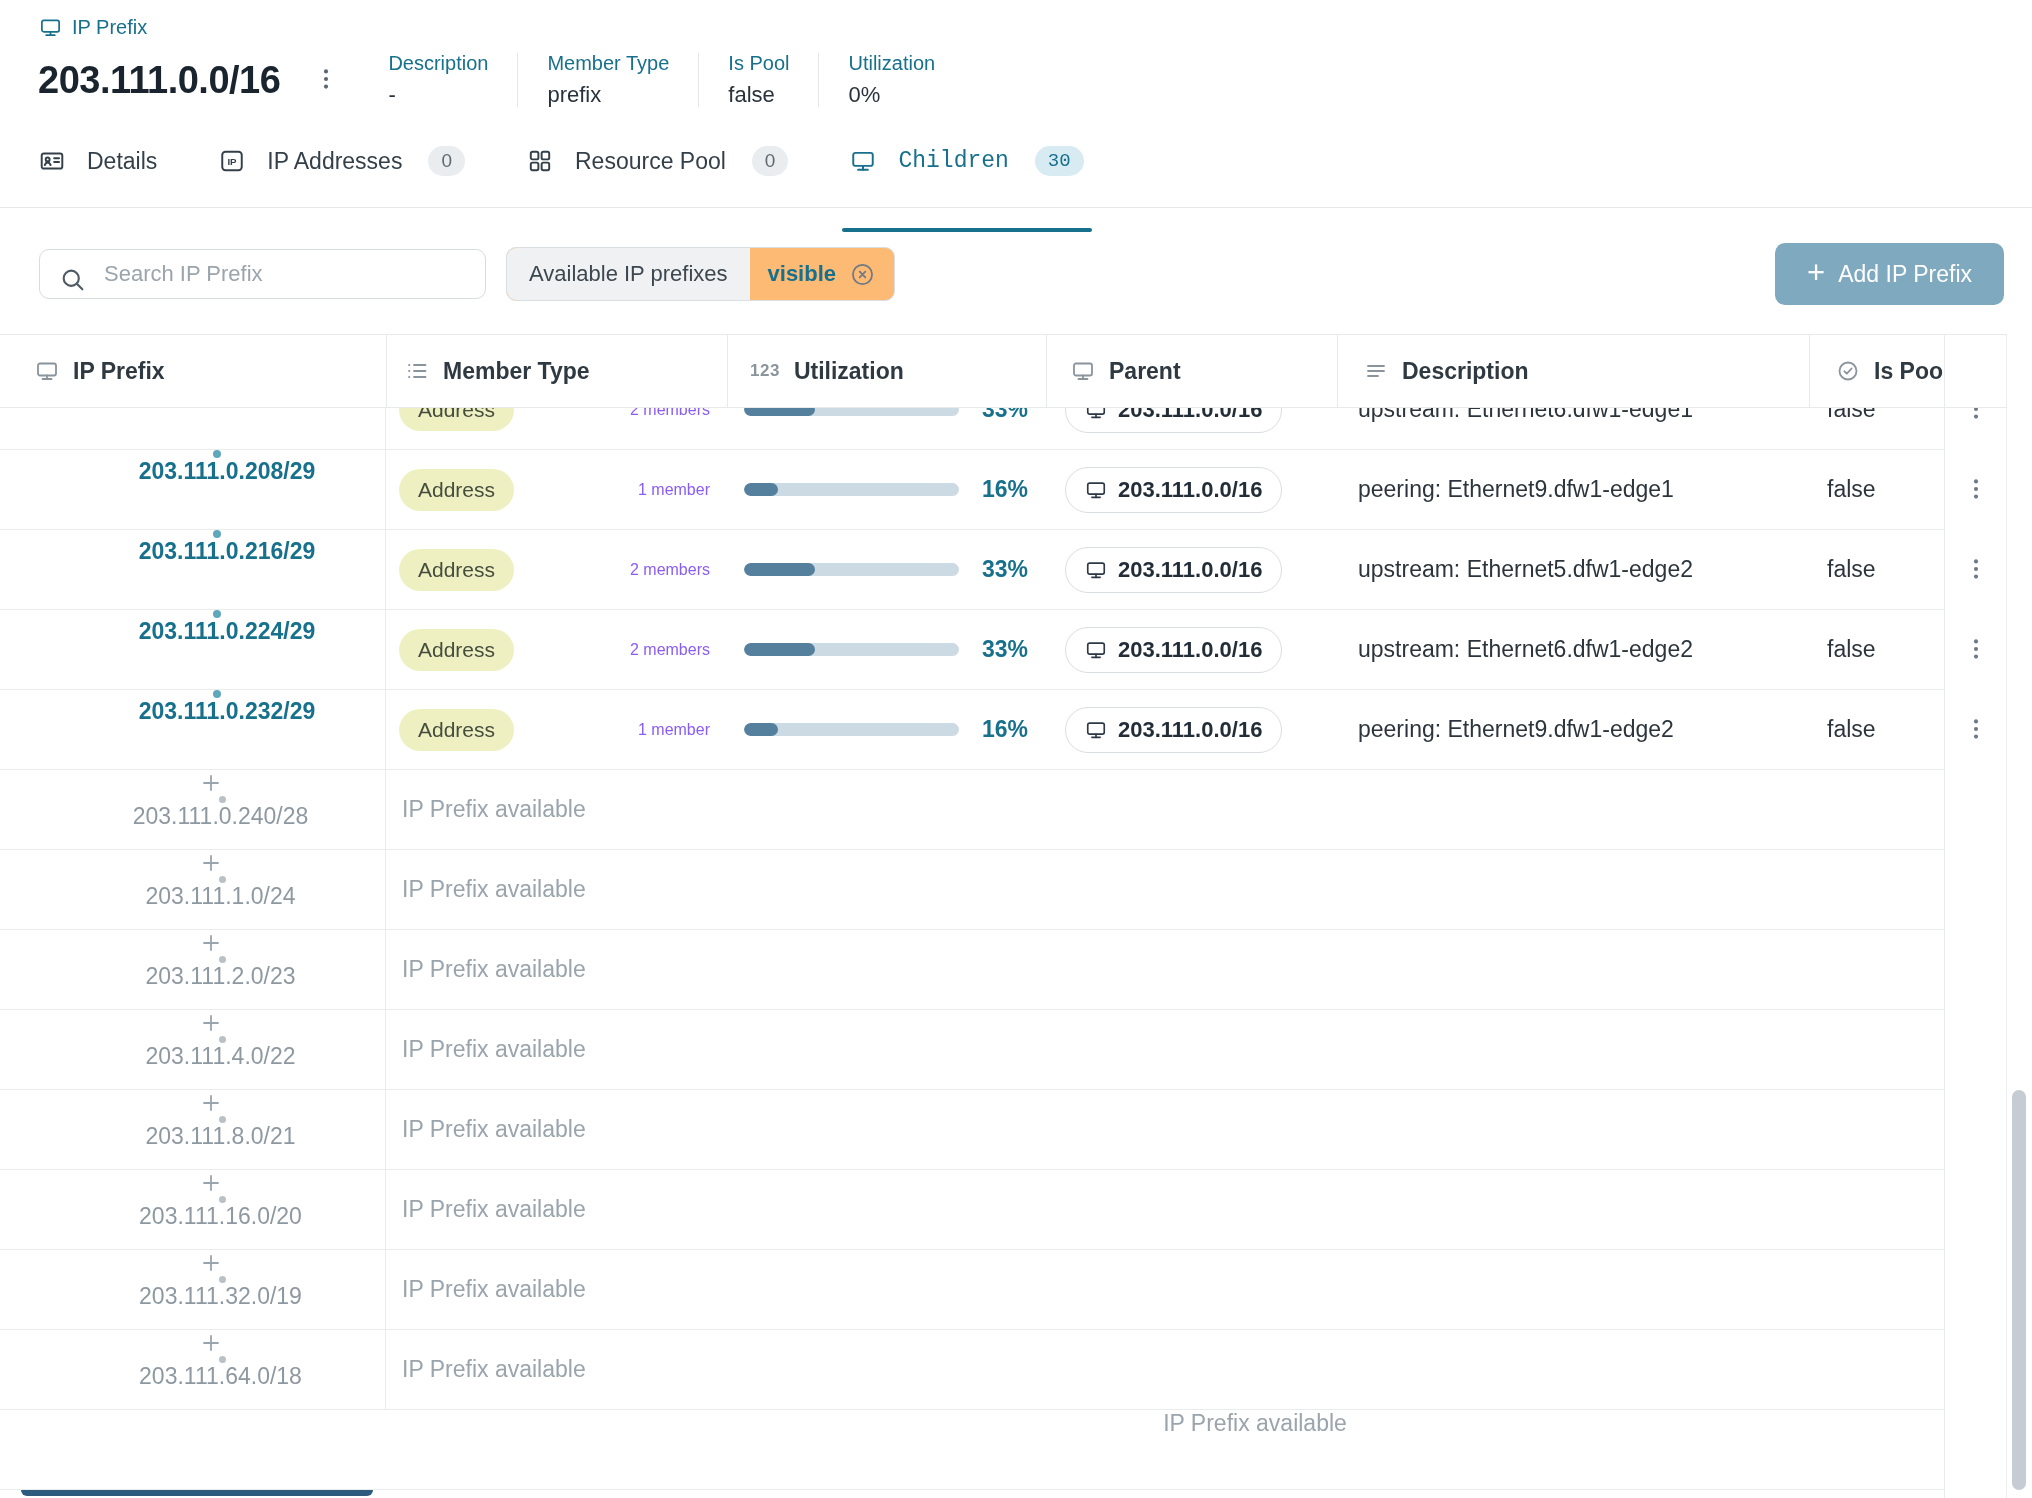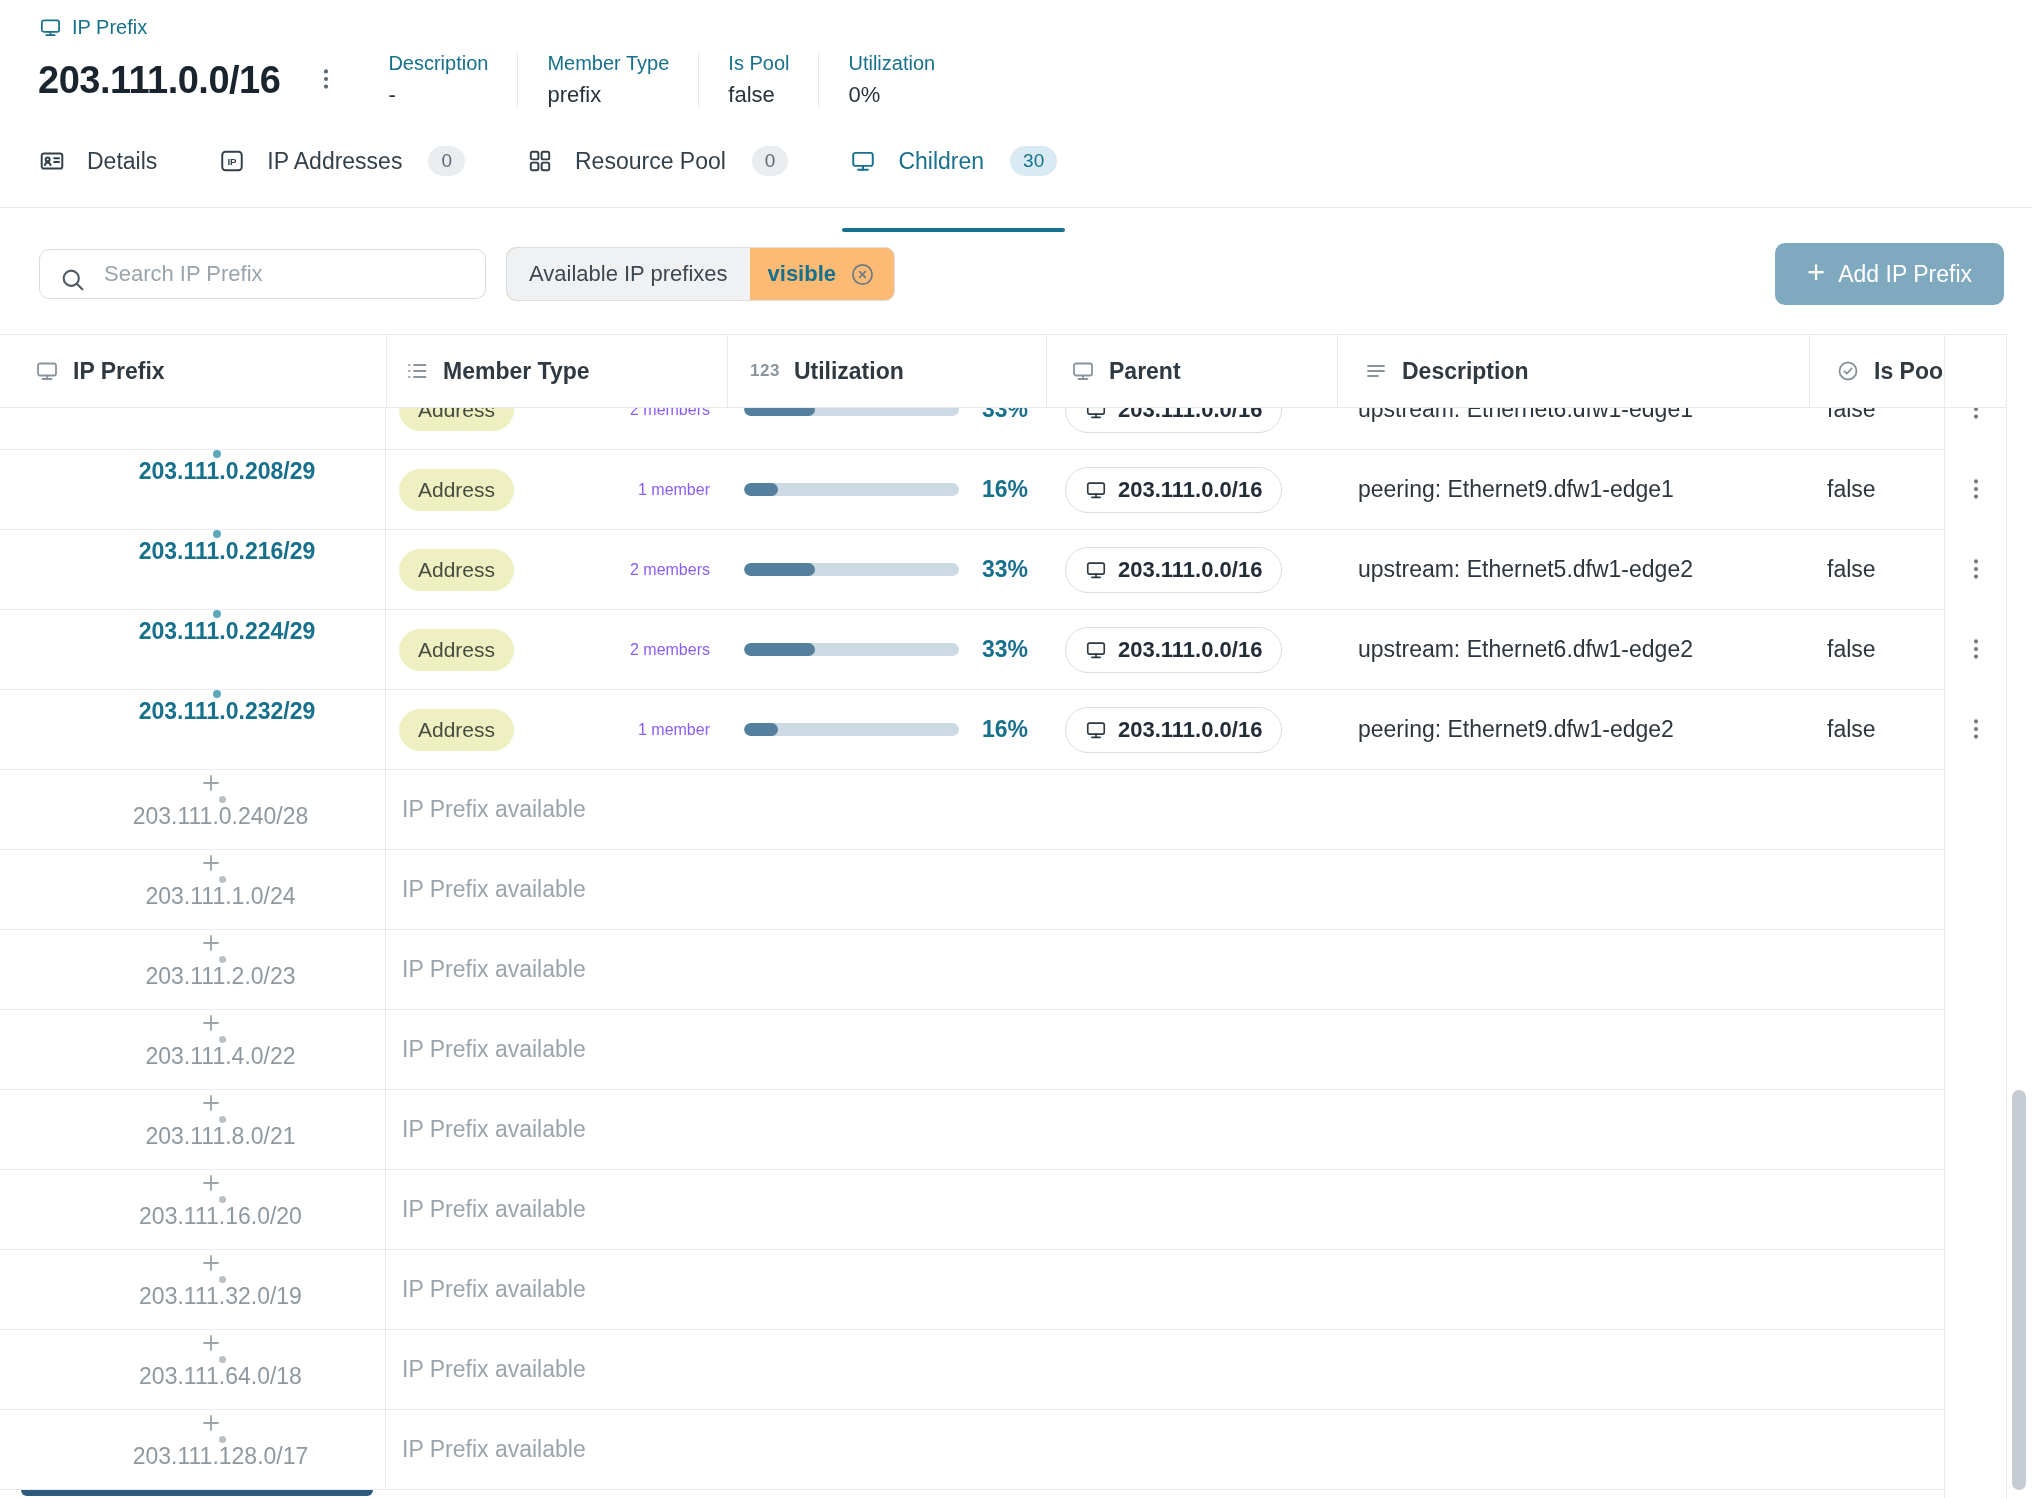--- a/index.html
+++ b/index.html
@@ -28,21 +28,21 @@
   .meta-sep{ width:1px; height:54px; background:#e4e8eb; margin:0 29px; }
 
   
   .tab-bar{ position:absolute; left:39px; top:142px; display:flex; gap:62px; height:66px; }
   .tabs-divider{ position:absolute; left:0; top:207px; width:2032px; height:1px; background:#e6e9ec; }
   .tab{ position:relative; display:flex; align-items:flex-start; gap:22px; color:#333f49; cursor:pointer; padding-top:6px; }
   .tab-icon{ width:26px; height:26px; color:#333f49; flex:none; }
   .tab-label{ font-size:23px; font-weight:500; }
   .tab-badge{ margin-left:4px; background:#e9edf0; color:#5f6a74; border-radius:999px;
               font-size:19px; font-weight:500; padding:4px 13px; position:relative; top:-2px; }
-  .tab.active, .tab.active .tab-icon{ color:var(--accent); }
+  .tab.active, .tab.active .tab-icon{ color:var(--accent);font-family:Liberation Mono, monospace; }
   .tab.active .tab-badge{ background:#d8ebf2; color:var(--accent); }
   .tab.active::after{ content:""; position:absolute; left:-8px; right:-8px; bottom:-24px; height:4px;
                       background:var(--accent); border-radius:3px; }
 
   
   .toolbar{ position:absolute; left:39px; top:243px; width:1965px; height:62px; display:flex; align-items:center; }
   .search-box{ position:relative; width:447px; height:50px; flex:none;border-radius:28px; }
   .search-box input{ width:100%; height:100%; border:1px solid #d6dce1; border-radius:10px;
                      padding:0 20px 0 64px; font-size:22px; color:#28323c; font-family:inherit; outline:none; }
   .search-box input::placeholder{ color:#9aa4ac; }
@@ -570,29 +570,20 @@
                 <svg viewBox="0 0 24 24" fill="none" stroke="currentColor" stroke-width="1.8" stroke-linecap="round">
                   <path d="M12 5v14M5 12h14"></path>
                 </svg>
               </button>
       <span class="dot"></span>
       <span class="avail-prefix">203.111.64.0/18</span>
     </div>
     <div class="cell c-available">IP Prefix available</div>
   </div>
           <div class="row grid-cols available-row">
-    <div class="cell c-prefix">
-      <button class="plus">
-                <svg viewBox="0 0 24 24" fill="none" stroke="currentColor" stroke-width="1.8" stroke-linecap="round">
-                  <path d="M12 5v14M5 12h14"></path>
-                </svg>
-              </button>
-      <span class="dot"></span>
-      <span class="avail-prefix">203.111.128.0/17</span>
-    </div>
     <div class="cell c-available">IP Prefix available</div>
   </div>
         </div>
     </div>
   </div>
 
   <div class="actions-rail">
     <div class="rail-header"></div>
   <button class="kebab" style="top: 61px;"><svg viewBox="0 0 24 24" fill="currentColor">
           <circle cx="12" cy="5" r="1.9"></circle>

